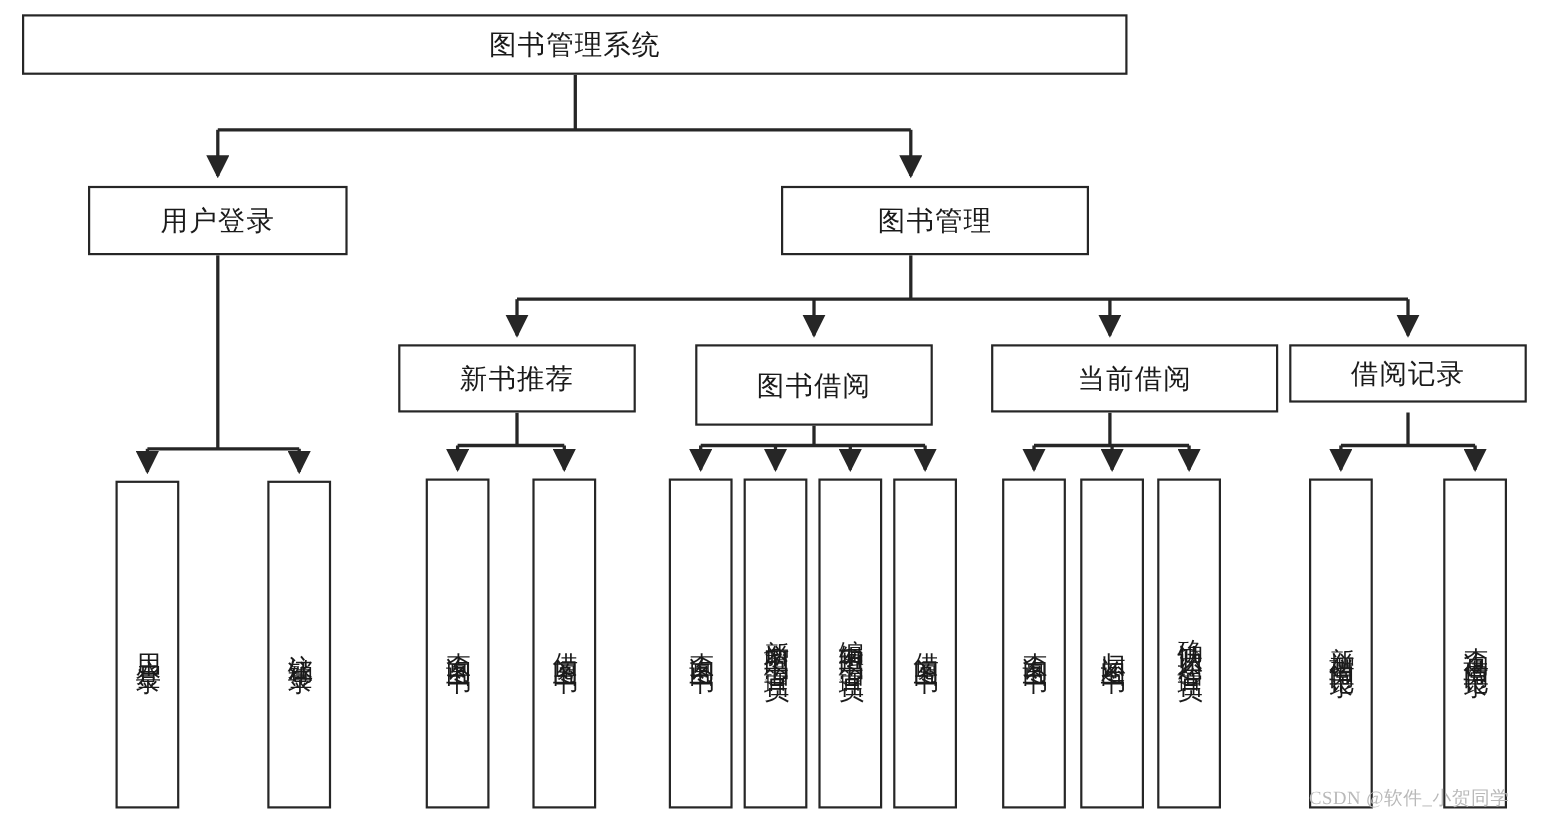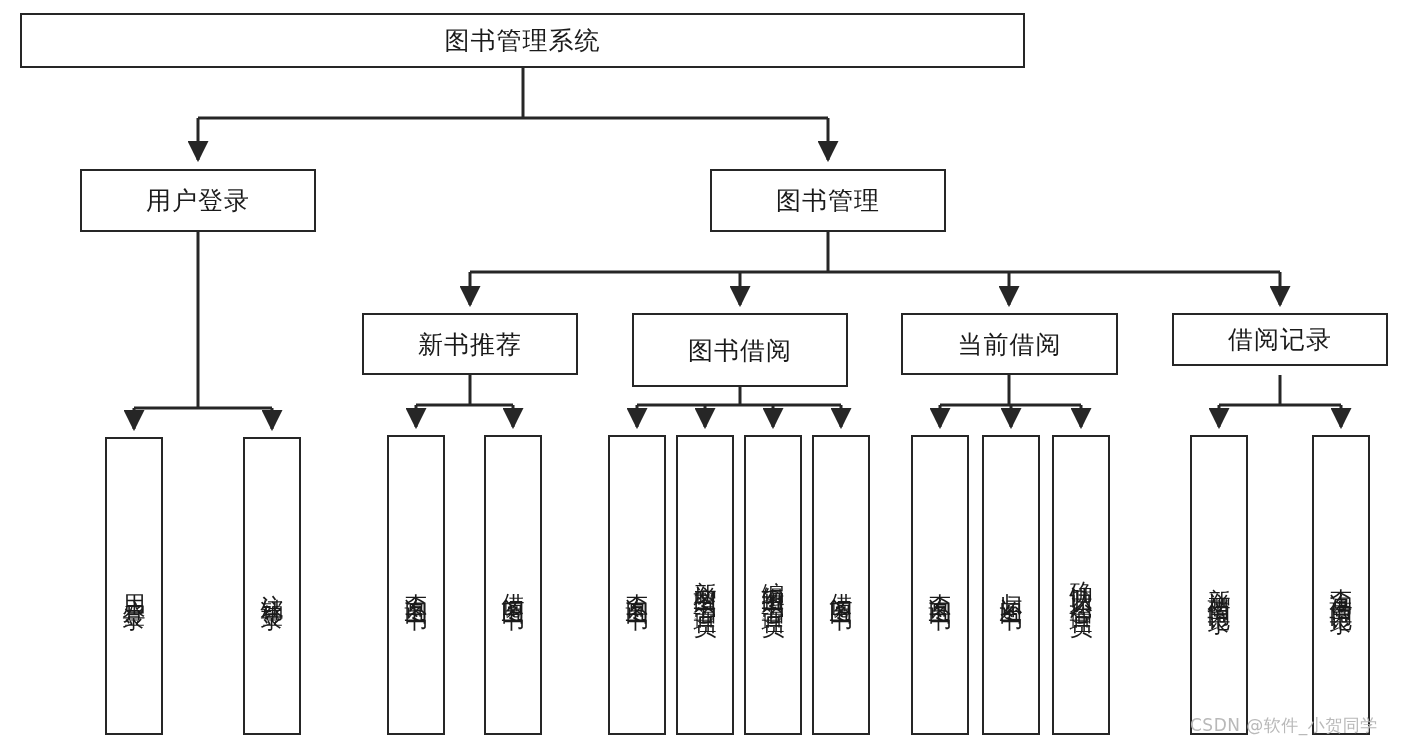--- a/index.html
+++ b/index.html
@@ -55,20 +55,21 @@
   .node.vert .nlabel {
     writing-mode: vertical-rl;
     text-orientation: upright;
   }
   .watermark {
     position: absolute;
     font-size: 17px;
     color: #b9b9b9;
     white-space: nowrap;
     letter-spacing: 0.5px;
+    font-family: Liberation Serif, serif;
   }
 </style>
 </head>
 <body>
 
 <div id="canvas">
 
   <svg class="links" viewBox="0 0 1405 747" xmlns="http://www.w3.org/2000/svg">
     <defs>
       <marker id="arrow" viewBox="0 0 10 10" refX="9" refY="5" markerWidth="7" markerHeight="7" orient="auto-start-reverse">
@@ -119,31 +120,31 @@
     </g>
   </svg>
 
   <div class="node horiz" style="left: 20px; top: 13px; width: 1005px; height: 55px; font-family: Liberation Mono, monospace;">
     <span class="nlabel">图书管理系统</span>
   </div>
 
   <div class="node horiz" style="left: 80px; top: 169px; width: 236px; height: 63px;">
     <span class="nlabel">用户登录</span>
   </div>
-  <div class="node horiz" style="left: 710px; top: 169px; width: 236px; height: 63px;">
+  <div class="node horiz" style="left: 710px; top: 169px; width: 280px; height: 63px;">
     <span class="nlabel">图书管理</span>
   </div>
 
   <div class="node horiz" style="left: 362px; top: 313px; width: 216px; height: 62px;">
     <span class="nlabel">新书推荐</span>
   </div>
   <div class="node horiz" style="left: 632px; top: 313px; width: 216px; height: 74px;">
     <span class="nlabel">图书借阅</span>
   </div>
-  <div class="node horiz" style="left: 901px; top: 313px; width: 217px; height: 62px;">
+  <div class="node horiz" style="left: 901px; top: 313px; width: 261px; height: 62px;">
     <span class="nlabel">当前借阅</span>
   </div>
   <div class="node horiz" style="left: 1172px; top: 313px; width: 216px; height: 53px;">
     <span class="nlabel">借阅记录</span>
   </div>
 
   <div class="node vert" style="left: 105px; top: 437px; width: 58px; height: 298px;">
     <span class="nlabel">用户登录</span>
   </div>
   <div class="node vert" style="left: 243px; top: 437px; width: 58px; height: 298px;">

